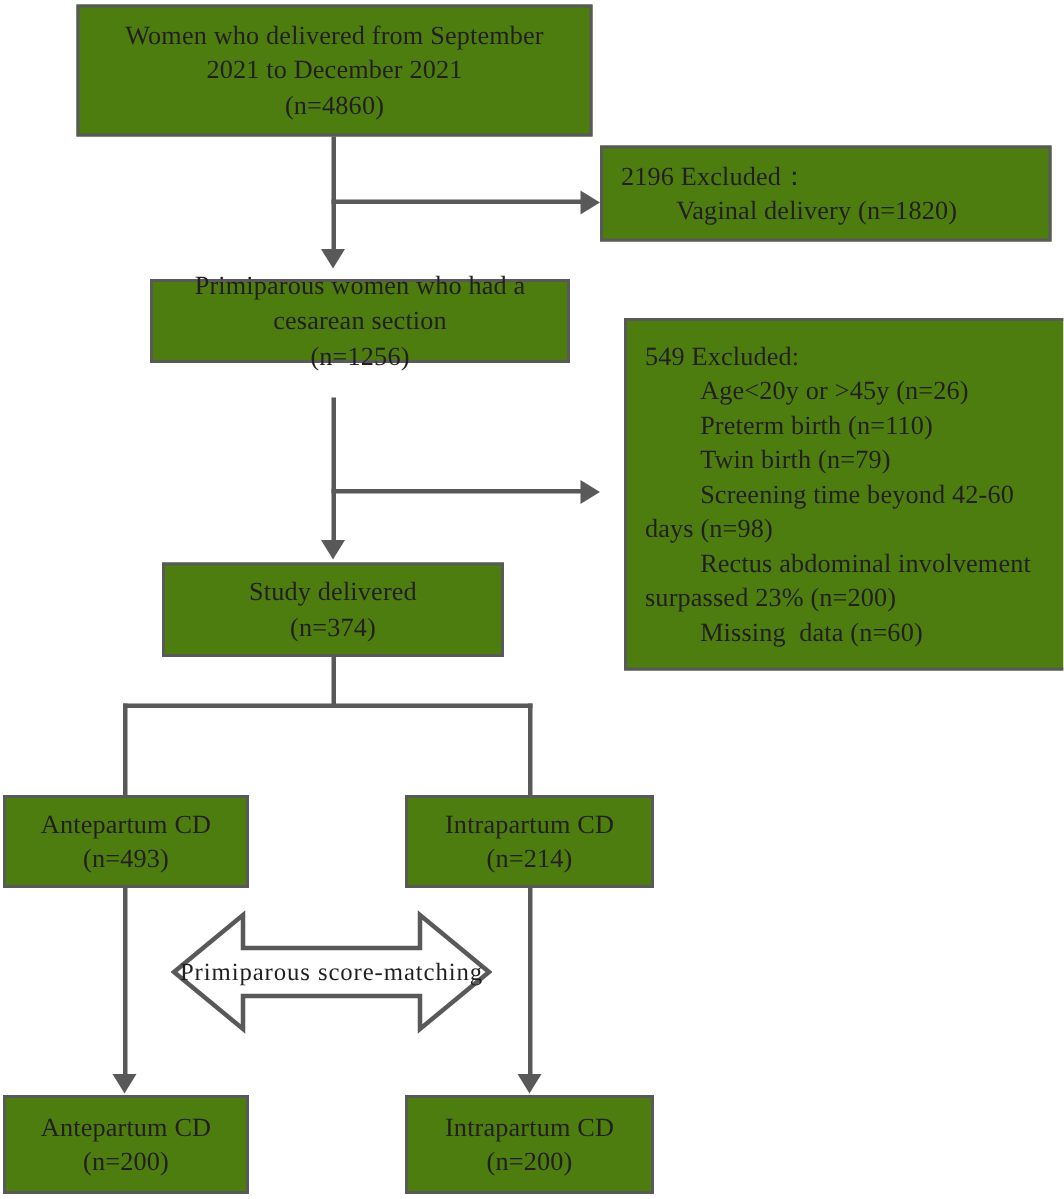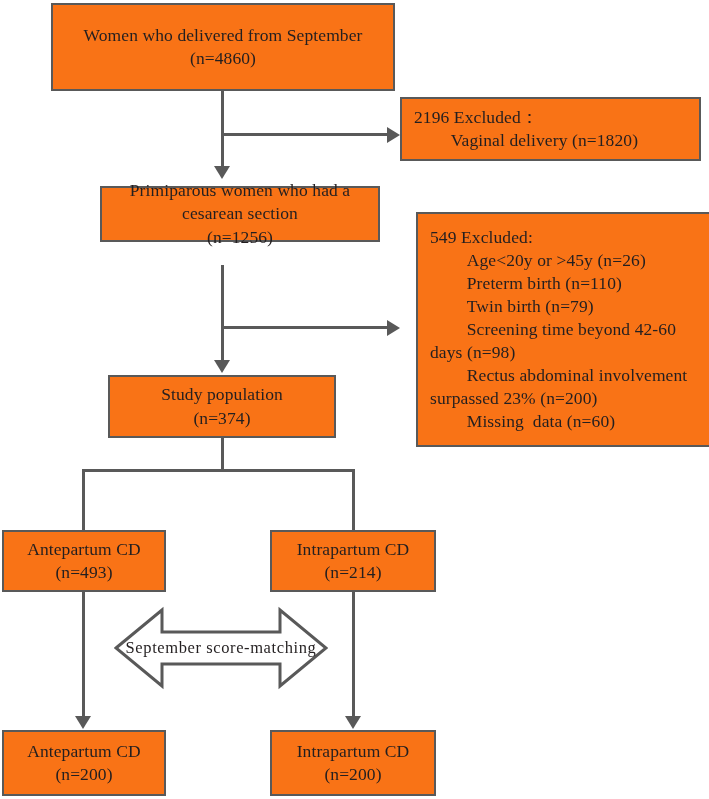--- a/index.html
+++ b/index.html
@@ -13,21 +13,21 @@
     height: 799px;
     background: #ffffff;
     font-family: "Liberation Serif", "DejaVu Serif", serif;
     color: #231f20;
     overflow: hidden;
   }
   .node {
     position: absolute;
     box-sizing: border-box;
     border: 2px solid #595959;
-    background: #f97316;
+    background: #4d7c0f;
     display: flex;
     flex-direction: column;
     justify-content: center;
     align-items: center;
     text-align: center;
     font-size: 17.5px;
     line-height: 1.32;
     letter-spacing: 0.1px;
   }
   .node.left-align {
@@ -85,20 +85,21 @@
     pointer-events: none;
   }
 </style>
 </head>
 <body>
 
 <div id="flowchart">
 
   <div class="node" style="left:51px; top:3px; width:344px; height:88px;">
     <span class="ln">Women who delivered from September</span>
+    <span class="ln">2021 to December 2021</span>
     <span class="ln">(n=4860)</span>
   </div>
 
   <div class="vline" style="left:221px; top:91px; height:78px;"></div>
   <div class="arrow-down" style="left:214px; top:166px;"></div>
 
   <div class="hline" style="left:221px; top:133px; width:167px;"></div>
   <div class="arrow-right" style="left:387px; top:127px;"></div>
 
   <div class="node left-align" style="left:400px; top:97px; width:301px; height:64px;">
@@ -124,21 +125,21 @@
     <span class="ln indent1">Preterm birth (n=110)</span>
     <span class="ln indent1">Twin birth (n=79)</span>
     <span class="ln indent1">Screening time beyond 42-60</span>
     <span class="ln indent0">days (n=98)</span>
     <span class="ln indent1">Rectus abdominal involvement</span>
     <span class="ln indent0">surpassed 23% (n=200)</span>
     <span class="ln indent1">Missing  data (n=60)</span>
   </div>
 
   <div class="node" style="left:108px; top:375px; width:228px; height:63px;">
-    <span class="ln">Study population</span>
+    <span class="ln">Study delivered</span>
     <span class="ln">(n=374)</span>
   </div>
 
   <div class="vline" style="left:221px; top:438px; height:32px;"></div>
   <div class="hline" style="left:82px; top:469px; width:273px;"></div>
   <div class="vline" style="left:82px; top:469px; height:62px;"></div>
   <div class="vline" style="left:352px; top:469px; height:62px;"></div>
 
   <div class="node" style="left:2px; top:530px; width:164px; height:62px;">
     <span class="ln">Antepartum CD</span>
@@ -147,21 +148,21 @@
 
   <div class="node" style="left:270px; top:530px; width:166px; height:62px;">
     <span class="ln">Intrapartum CD</span>
     <span class="ln">(n=214)</span>
   </div>
 
   <div class="psm-wrap" style="left:114px; top:606px; width:214px; height:84px;">
     <svg width="214" height="84" viewBox="0 0 214 84" aria-hidden="true">
       <polygon points="2,42 48,4 48,26 166,26 166,4 212,42 166,80 166,58 48,58 48,80" fill="#ffffff" stroke="#595959" stroke-width="3" stroke-linejoin="miter"></polygon>
     </svg>
-    <span class="psm-label">September score-matching</span>
+    <span class="psm-label">Primiparous score-matching</span>
   </div>
 
   <div class="vline" style="left:82px; top:592px; height:127px;"></div>
   <div class="arrow-down" style="left:75px; top:716px;"></div>
 
   <div class="vline" style="left:352px; top:592px; height:127px;"></div>
   <div class="arrow-down" style="left:345px; top:716px;"></div>
 
   <div class="node" style="left:2px; top:730px; width:164px; height:66px;">
     <span class="ln">Antepartum CD</span>

